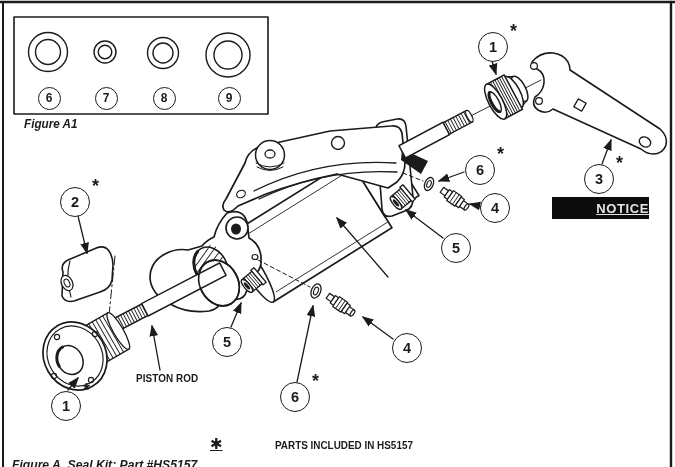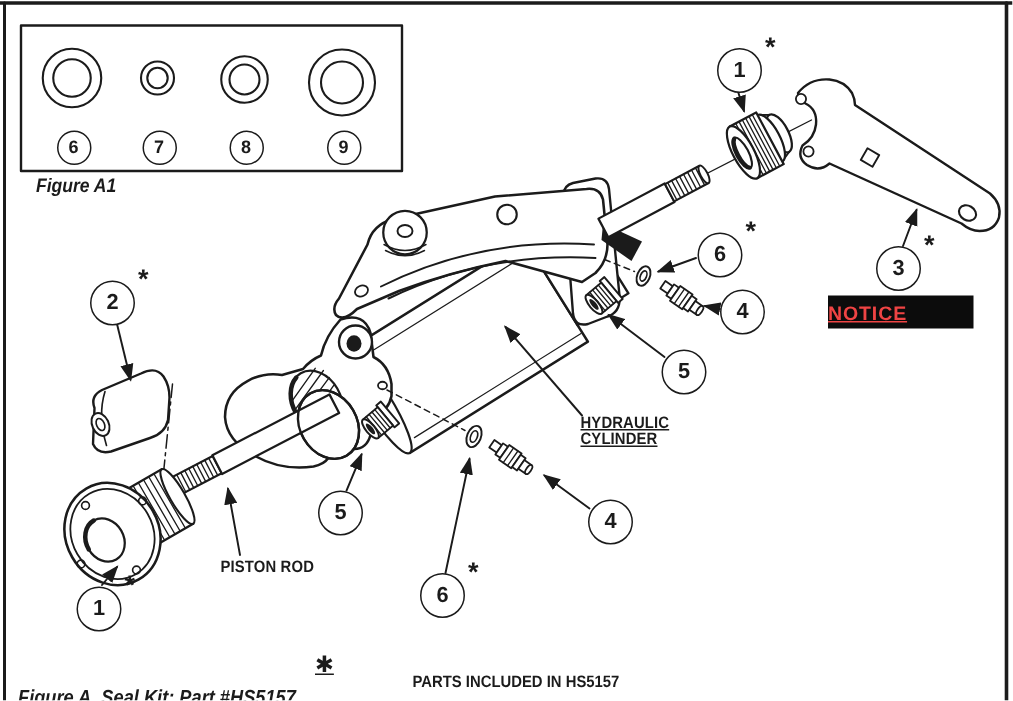--- a/index.html
+++ b/index.html
@@ -11,29 +11,29 @@
            background:#fff;display:flex;align-items:center;justify-content:center;
            font:700 14.5px/1 "Liberation Sans","DejaVu Sans",sans-serif;}
   .callout .star{position:absolute;right:-10px;top:-11px;font-size:18px;font-weight:700;}
   .ringnum{position:absolute;width:21px;height:21px;border:1.6px solid #1b1b1b;border-radius:50%;
            background:#fff;display:flex;align-items:center;justify-content:center;
            font:700 12px/1 "Liberation Sans","DejaVu Sans",sans-serif;}
   .cond{display:inline-block;transform:scaleX(0.9);transform-origin:left top;}
   .partlabel{font:700 11px/11px "Liberation Sans","DejaVu Sans",sans-serif;letter-spacing:.1px;}
   #figa1-caption{left:24px;top:117px;font:italic 700 13px/13px "Liberation Sans","DejaVu Sans",sans-serif;}
   #lbl-hyd{left:387px;top:277px;}
-  #lbl-piston{left:135px;top:373px;padding-left:12px;}
-  #notice-box{left:552px;top:197px;width:97px;height:22px;background:#0c0c0c;color:#ef4444;
-              display:flex;align-items:center;justify-content:flex-start;
+  #lbl-piston{left:124px;top:373px;padding-left:12px;}
+  #notice-box{left:552px;top:197px;width:97px;height:22px;background:#0c0c0c;color:#e5e5e5;
+              display:flex;align-items:center;justify-content:flex-end;
               font:700 13px/1 "Liberation Sans","DejaVu Sans",sans-serif;letter-spacing:.6px;}
   #notice-text{left:548px;top:224px;font:italic 700 10.5px/11.5px "Liberation Sans","DejaVu Sans",sans-serif;}
   #footer-caption{left:12px;top:438px;font:italic 700 13.5px/14px "Liberation Sans","DejaVu Sans",sans-serif;margin-top:20px;}
   #footer-note{left:210px;top:436px;display:flex;align-items:flex-start;}
   #footer-note .fstar{font:700 15px/15px "Liberation Sans","DejaVu Sans",sans-serif;margin-right:4px;}
-  #footer-note .ftext{font:700 11px/15px "Liberation Sans","DejaVu Sans",sans-serif;margin-top:12px;padding-left:48px;}
+  #footer-note .ftext{font:700 11px/15px "Liberation Sans","DejaVu Sans",sans-serif;margin-top:2px;padding-left:48px;}
 </style>
 </head>
 <body>
 
 <div id="page">
 
 <svg id="art" viewBox="0 0 675 467" width="675" height="467">
   <defs>
     <marker id="ah" viewBox="0 0 8 6" refX="7" refY="3" markerWidth="9" markerHeight="7" orient="auto-start-reverse">
       <path d="M0,0 L8,3 L0,6 Z" fill="#1b1b1b"></path>
@@ -275,24 +275,20 @@
   <span>4</span>
 </div>
 <div class="callout" style="left:392px;top:333px;">
   <span>4</span>
 </div>
 <div class="callout" style="left:280px;top:382px;">
   <span>6</span>
   <span class="star">*</span>
 </div>
 
-<div class="abs partlabel" id="lbl-hyd">
-  <span class="cond" style="display:block;">HYDRAULIC</span>
-  <span class="cond" style="display:block;">CYLINDER</span>
-</div>
 <div class="abs partlabel" id="lbl-piston">
   <span class="cond">PISTON ROD</span>
 </div>
 
 <div class="abs" id="notice-box">
   <span>NOTICE</span>
 </div>
 
 <div class="abs" id="footer-caption">
   <span class="cond">Figure A. Seal Kit: Part #HS5157</span>

